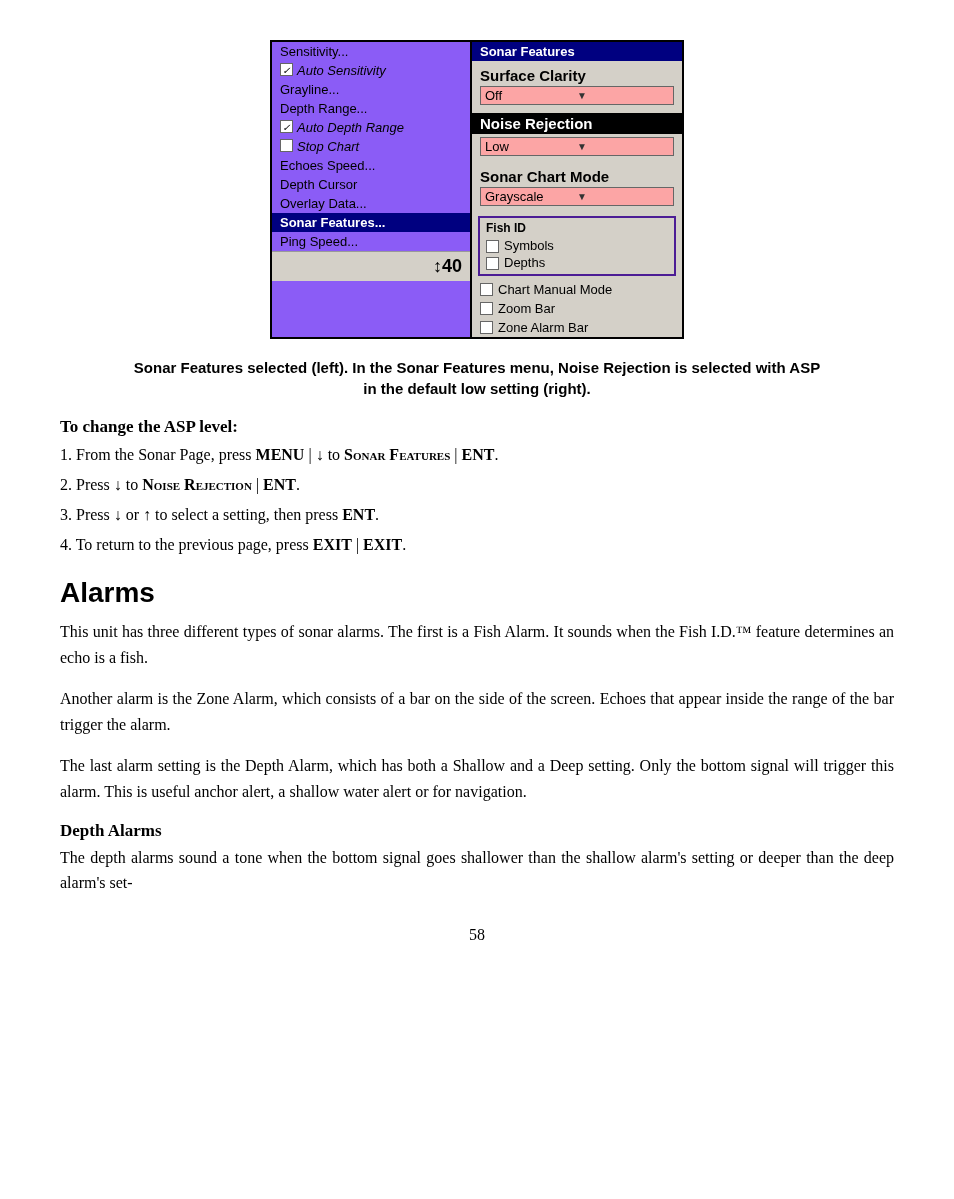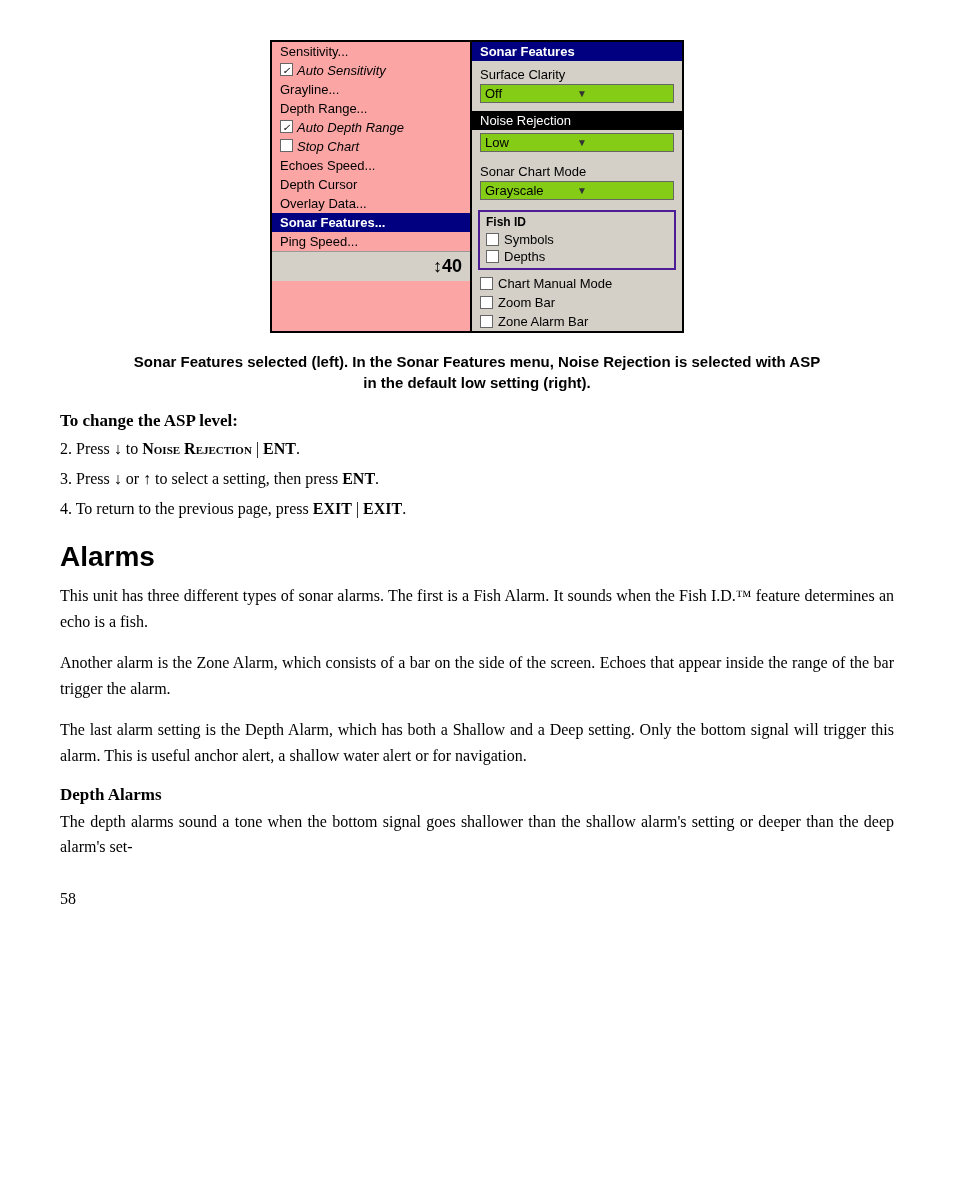--- a/index.html
+++ b/index.html
@@ -22,21 +22,21 @@
 
     .menus-container {
       display: flex;
       gap: 0;
       border: 2px solid #000;
     }
 
     
     .left-menu {
       width: 200px;
-      background: #fca5a5;
+      background: #8b5cf6;
       border-right: 2px solid #000;
       font-family: Arial, sans-serif;
       font-size: 13px;
     }
 
     .left-menu .menu-item {
       padding: 2px 8px;
       cursor: default;
       white-space: nowrap;
     }
@@ -97,30 +97,30 @@
       font-weight: bold;
       padding: 2px 8px;
       font-size: 13px;
     }
 
     .right-panel .section {
       padding: 2px 8px;
     }
 
     .right-panel .section-label {
-      font-weight: normal;
-      font-size: 13px;
+      font-weight: bold;
+      font-size: 15px;
       margin-top: 4px;
       margin-bottom: 2px;
     }
 
     .right-panel .dropdown {
       display: flex;
       align-items: center;
-      background: #84cc16;
+      background: #fca5a5;
       border: 1px solid #666;
       padding: 1px 4px;
       margin-bottom: 4px;
       font-size: 13px;
     }
 
     .right-panel .dropdown span {
       flex: 1;
     }
 
@@ -136,21 +136,21 @@
     }
 
     .right-panel .subsection-title {
       font-size: 12px;
       font-weight: bold;
       margin-bottom: 2px;
     }
 
     .right-panel .checkbox-row {
       display: flex;
-      align-items: center;
+      align-items: flex-end;
       gap: 5px;
       padding: 1px 0;
       font-size: 13px;
     }
 
     .right-panel .check-box {
       display: inline-block;
       width: 13px;
       height: 13px;
       border: 1px solid #666;
@@ -214,20 +214,21 @@
     }
 
     .sub-heading {
       font-weight: bold;
       font-size: 17px;
       margin-bottom: 4px;
       margin-top: 6px;
     }
 
     .page-number {
+      text-align: center;
       font-size: 16px;
       margin-top: 30px;
     }
   </style>
 </head>
 <body>
 
 <div class="screenshot-area">
   <div class="menus-container">
 
@@ -310,20 +311,23 @@
 </div>
 
 <div class="caption">
   <strong>Sonar Features selected (left). In the Sonar Features menu, Noise Rejection is selected with ASP in the default low setting (right).</strong>
 </div>
 
 <div class="section-heading">To change the ASP level:</div>
 
 <div class="numbered-steps">
   <div class="step">
+    <span>1</span>. From the Sonar Page, press <strong>MENU</strong> | ↓ to <span class="smallcaps" style="font-variant:small-caps;font-weight:bold;">Sonar Features</span> | <strong>ENT</strong>.
+  </div>
+  <div class="step">
     <span>2</span>. Press ↓ to <span class="smallcaps" style="font-variant:small-caps;font-weight:bold;">Noise Rejection</span> | <strong>ENT</strong>.
   </div>
   <div class="step">
     <span>3</span>. Press ↓ or ↑ to select a setting, then press <strong>ENT</strong>.
   </div>
   <div class="step">
     <span>4</span>. To return to the previous page, press <strong>EXIT</strong> | <strong>EXIT</strong>.
   </div>
 </div>
 

